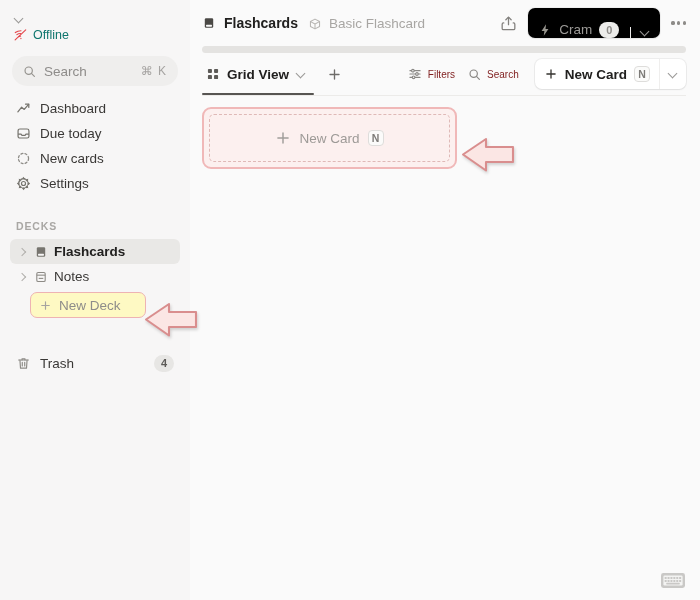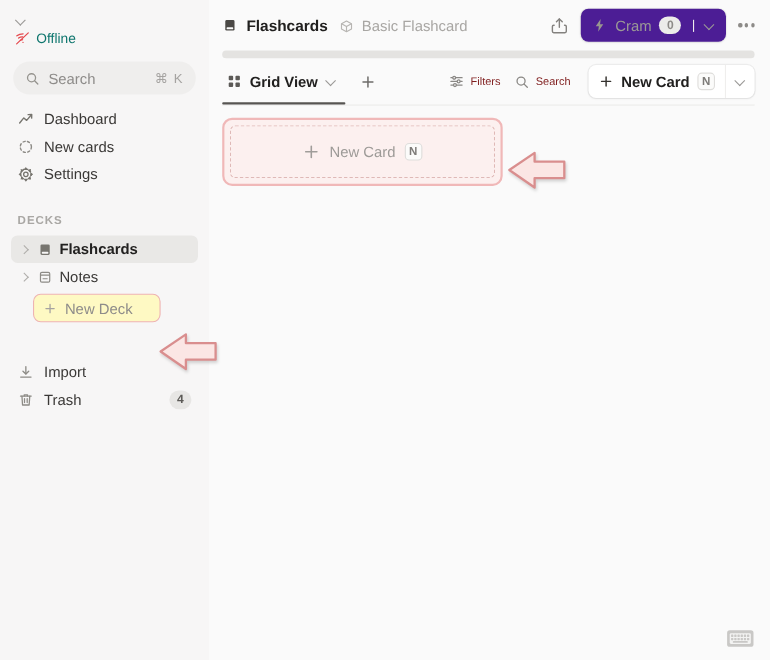--- a/index.html
+++ b/index.html
@@ -89,22 +89,22 @@
   .main { flex: 1; height: 100%; background: #fafafa; display: flex; flex-direction: column; min-width: 0; }
 
   .topbar { height: 46px; display: flex; align-items: center; padding: 0 14px 0 12px; gap: 10px; }
   .crumb { display: flex; align-items: center; gap: 8px; }
   .crumb-text { font-size: 14px; font-weight: 700; color: #21201f; }
   .crumb-sub { display: flex; align-items: flex-end; gap: 7px; }
   .crumb-sub-text { font-size: 13.5px; color: #a8a6a3; }
   .topbar-right { margin-left: auto; display: flex; align-items: center; gap: 11px; }
 
   .cram-group {
-    display: flex; align-items: center; height: 30px;
-    background: #4c1d95; border-radius: 7px;
+    display: flex; align-items: flex-end; height: 30px;
+    background: #000000; border-radius: 7px;
     box-shadow: 0 0 0 1px rgba(0,0,0,.045), 0 1px 2px rgba(0,0,0,.05);
     overflow: hidden;
   }
   .cram-btn { display: flex; align-items: center; gap: 7px; padding: 0 11px 0 10px; }
   .cram-label { font-size: 13.5px; color: #9b9996; font-weight: 400; }
   .cram-badge {
     background: #ececea; color: #8d8b88; font-size: 11px; font-weight: 700;
     border-radius: 9px; padding: 2px 7px; line-height: 1.1;
   }
   .cram-split { width: 30px; display: flex; align-items: center; justify-content: center; border-left: 1px solid #eeedec; }
@@ -202,20 +202,29 @@
       <div class="nav-item">
         <span>
           <svg width="15" height="15" viewBox="0 0 16 16" fill="none" stroke="#77756f" stroke-width="1.35" stroke-linecap="round" stroke-linejoin="round">
             <path d="M2 11.5 L6 6.6 L8.8 9 L13.4 3.6"></path>
               <path d="M10.2 3.4 L13.7 3.3 L13.6 6.8"></path>
           </svg>
         </span>
         <span class="nav-label">Dashboard</span>
       </div>
 
+      <div class="nav-item">
+        <span>
+          <svg width="15" height="15" viewBox="0 0 16 16" fill="none" stroke="#77756f" stroke-width="1.3" stroke-linejoin="round">
+            <rect x="2.2" y="3.2" width="11.6" height="9.6" rx="2"></rect>
+            <path d="M2.2 8.6 H5.4 L6.4 10.1 H9.6 L10.6 8.6 H13.8"></path>
+          </svg>
+        </span>
+        <span class="nav-label">Due today</span>
+      </div>
 
       <div class="nav-item">
         <span>
           <svg width="15" height="15" viewBox="0 0 16 16" fill="none" stroke="#8d8b86" stroke-width="1.35" stroke-linecap="round" stroke-dasharray="2.1 2.3">
             <circle cx="8" cy="8" r="5.4"></circle>
           </svg>
         </span>
         <span class="nav-label">New cards</span>
       </div>
 
@@ -259,30 +268,20 @@
     <div class="new-deck-btn">
       <span>
         <svg width="13" height="13" viewBox="0 0 16 16" fill="none" stroke="#a6a3a0" stroke-width="1.45" stroke-linecap="round">
           <path d="M8 3.4 V12.6 M3.4 8 H12.6"></path>
         </svg>
       </span>
       <span class="new-deck-label">New Deck</span>
     </div>
 
     <div class="sidebar-bottom">
-      <div class="nav-item">
-        <span>
-          <svg width="15" height="15" viewBox="0 0 16 16" fill="none" stroke="#8d8b86" stroke-width="1.3" stroke-linecap="round" stroke-linejoin="round">
-            <path d="M8 2.6 V9.4"></path>
-              <path d="M5.2 7 L8 9.7 L10.8 7"></path>
-              <path d="M3 12.6 H13"></path>
-          </svg>
-        </span>
-        <span class="nav-label">Import</span>
-      </div>
       <div class="nav-item">
         <span>
           <svg width="15" height="15" viewBox="0 0 16 16" fill="none" stroke="#8d8b86" stroke-width="1.25" stroke-linecap="round" stroke-linejoin="round">
             <path d="M2.8 4.3 H13.2"></path>
               <path d="M6.4 4.3 V3.1 H9.6 V4.3"></path>
             <path d="M4.2 4.3 L4.8 13 H11.2 L11.8 4.3"></path>
             <path d="M6.7 6.8 V10.6 M9.3 6.8 V10.6"></path>
           </svg>
         </span>
         <span class="nav-label">Trash</span>

